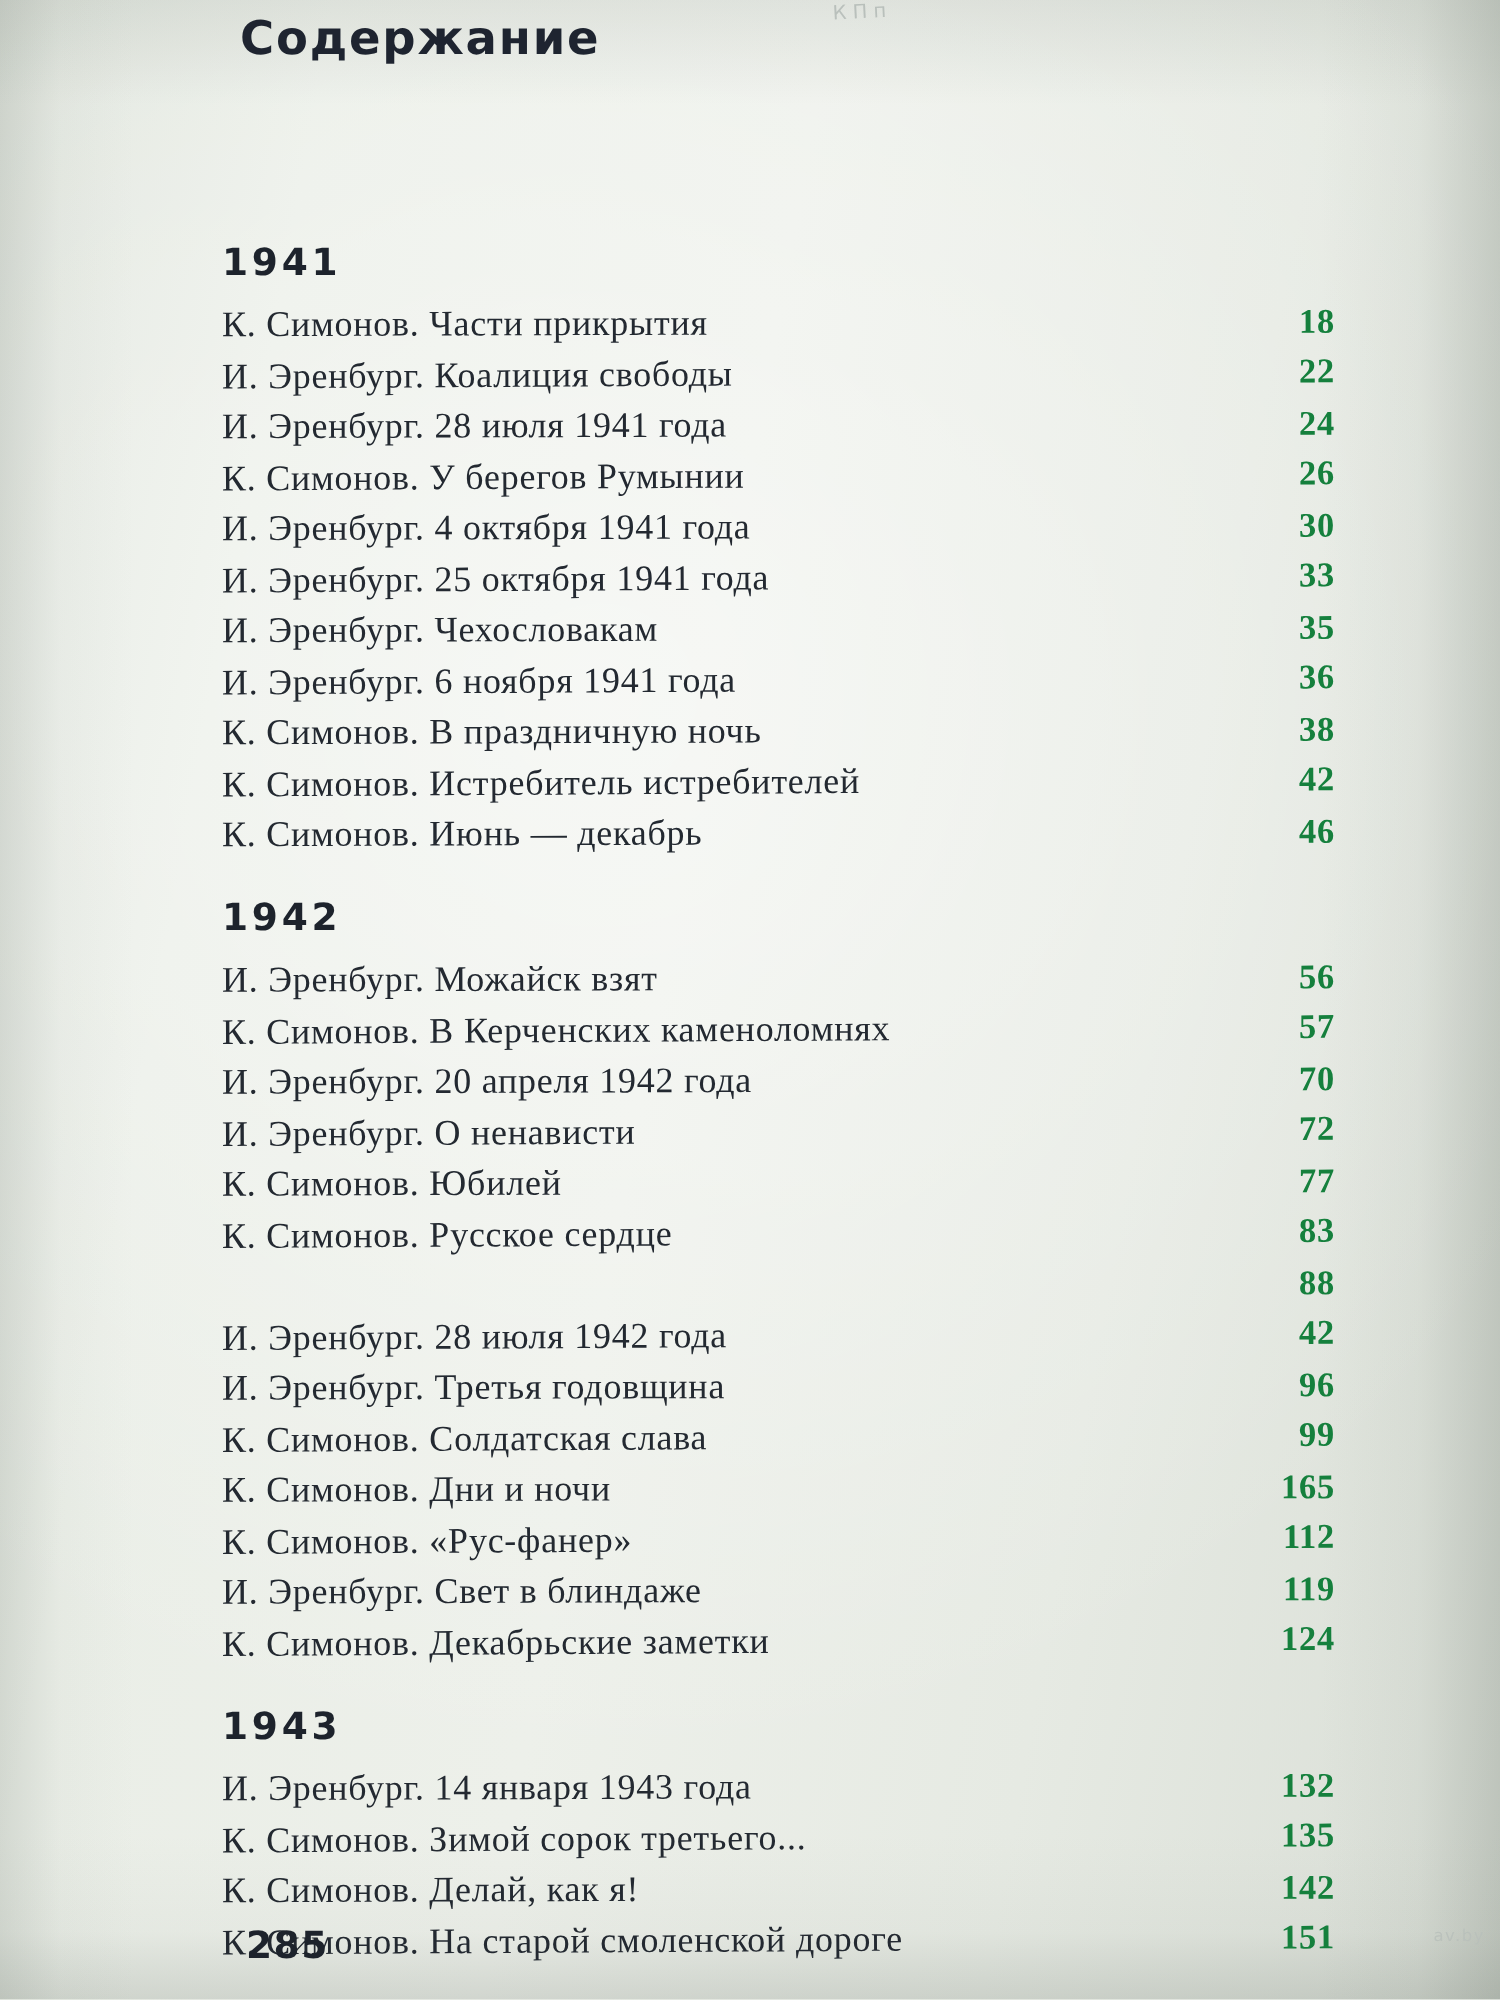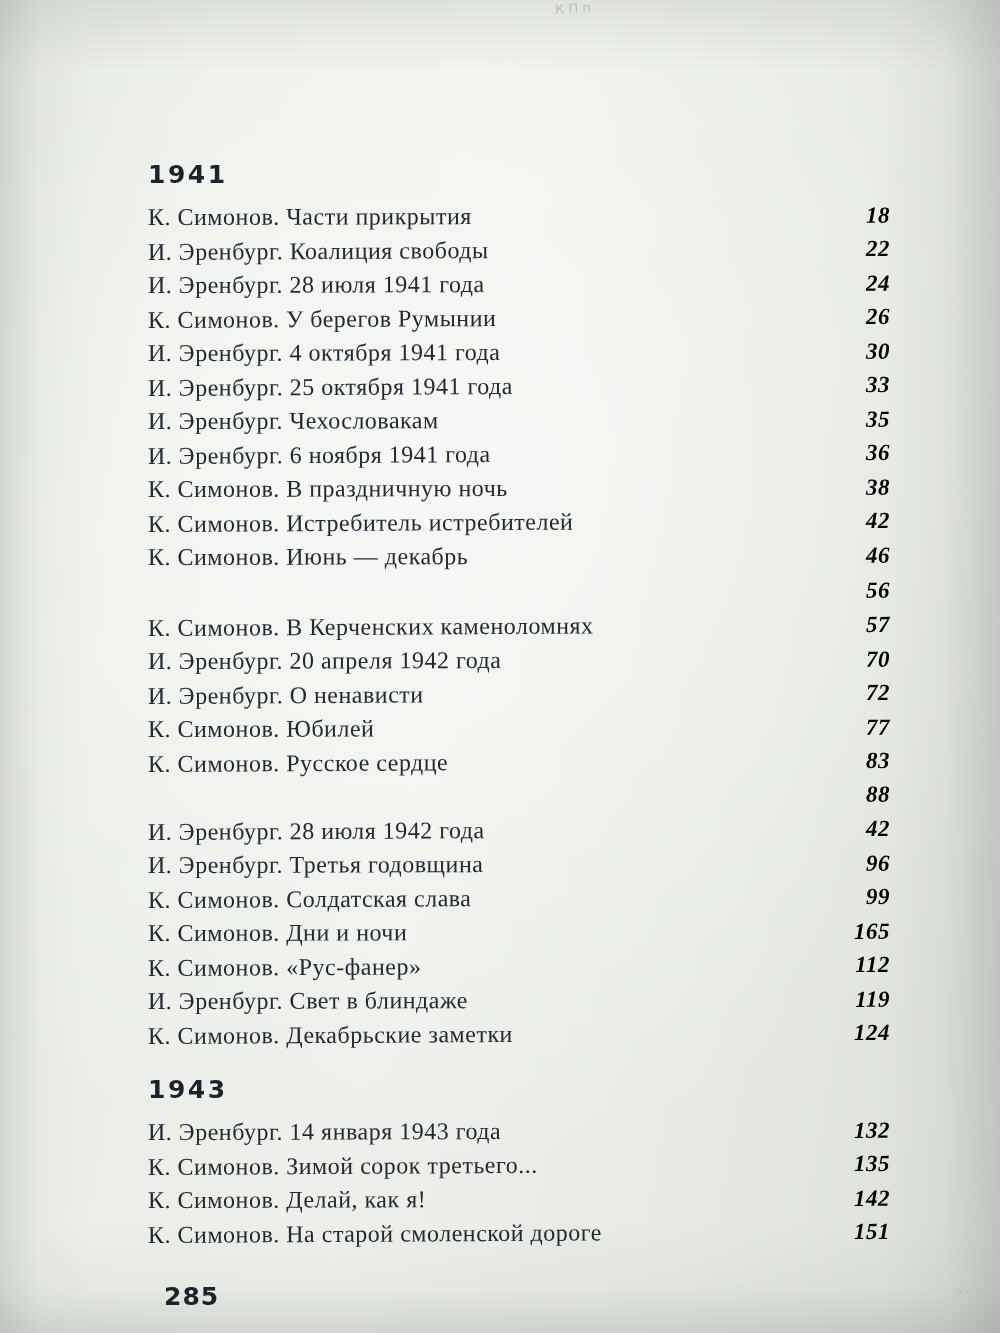--- a/index.html
+++ b/index.html
@@ -111,24 +111,23 @@
   }
   .entry-title {
     white-space: nowrap;
   }
   .entry-fill {
     flex: 1 1 auto;
   }
   .entry-page {
     font-weight: bold;
     font-size: 23px;
-    color: #000000;
+    color: #15803d;
     min-width: 56px;
     text-align: right;
-    font-style: italic;
   }
   
   .entry:nth-child(odd)  { transform: rotate(-0.18deg); }
   .entry:nth-child(even) { transform: rotate(-0.32deg); }
 
   .folio {
     position: absolute;
     left: 152px;
     bottom: 22px;
     font-family: "DejaVu Sans", sans-serif;
@@ -149,20 +148,21 @@
     opacity: 0.85;
   }
 </style>
 </head>
 <body>
 
 <div class="page"></div>
 
 <div class="content">
 
+  <div class="doc-title">Содержание</div>
 
   <div class="smudge">К
 П
 п</div>
 
 
   <div class="sections" id="sections-root">
       <div class="section">
         <div class="year">1941</div>
         <ul class="entries">
@@ -217,22 +217,24 @@
             <span class="entry-page">42</span>
           </li>
           <li class="entry">
             <span class="entry-title">К. Симонов. Июнь — декабрь</span>
             <span class="entry-fill"></span>
             <span class="entry-page">46</span>
           </li>
         </ul>
       </div>
       <div class="section">
+        <div class="year">1942</div>
         <ul class="entries">
           <li class="entry">
+            <span class="entry-title">И. Эренбург. Можайск взят</span>
             <span class="entry-fill"></span>
             <span class="entry-page">56</span>
           </li>
           <li class="entry">
             <span class="entry-title">К. Симонов. В Керченских каменоломнях</span>
             <span class="entry-fill"></span>
             <span class="entry-page">57</span>
           </li>
           <li class="entry">
             <span class="entry-title">И. Эренбург. 20 апреля 1942 года</span>

